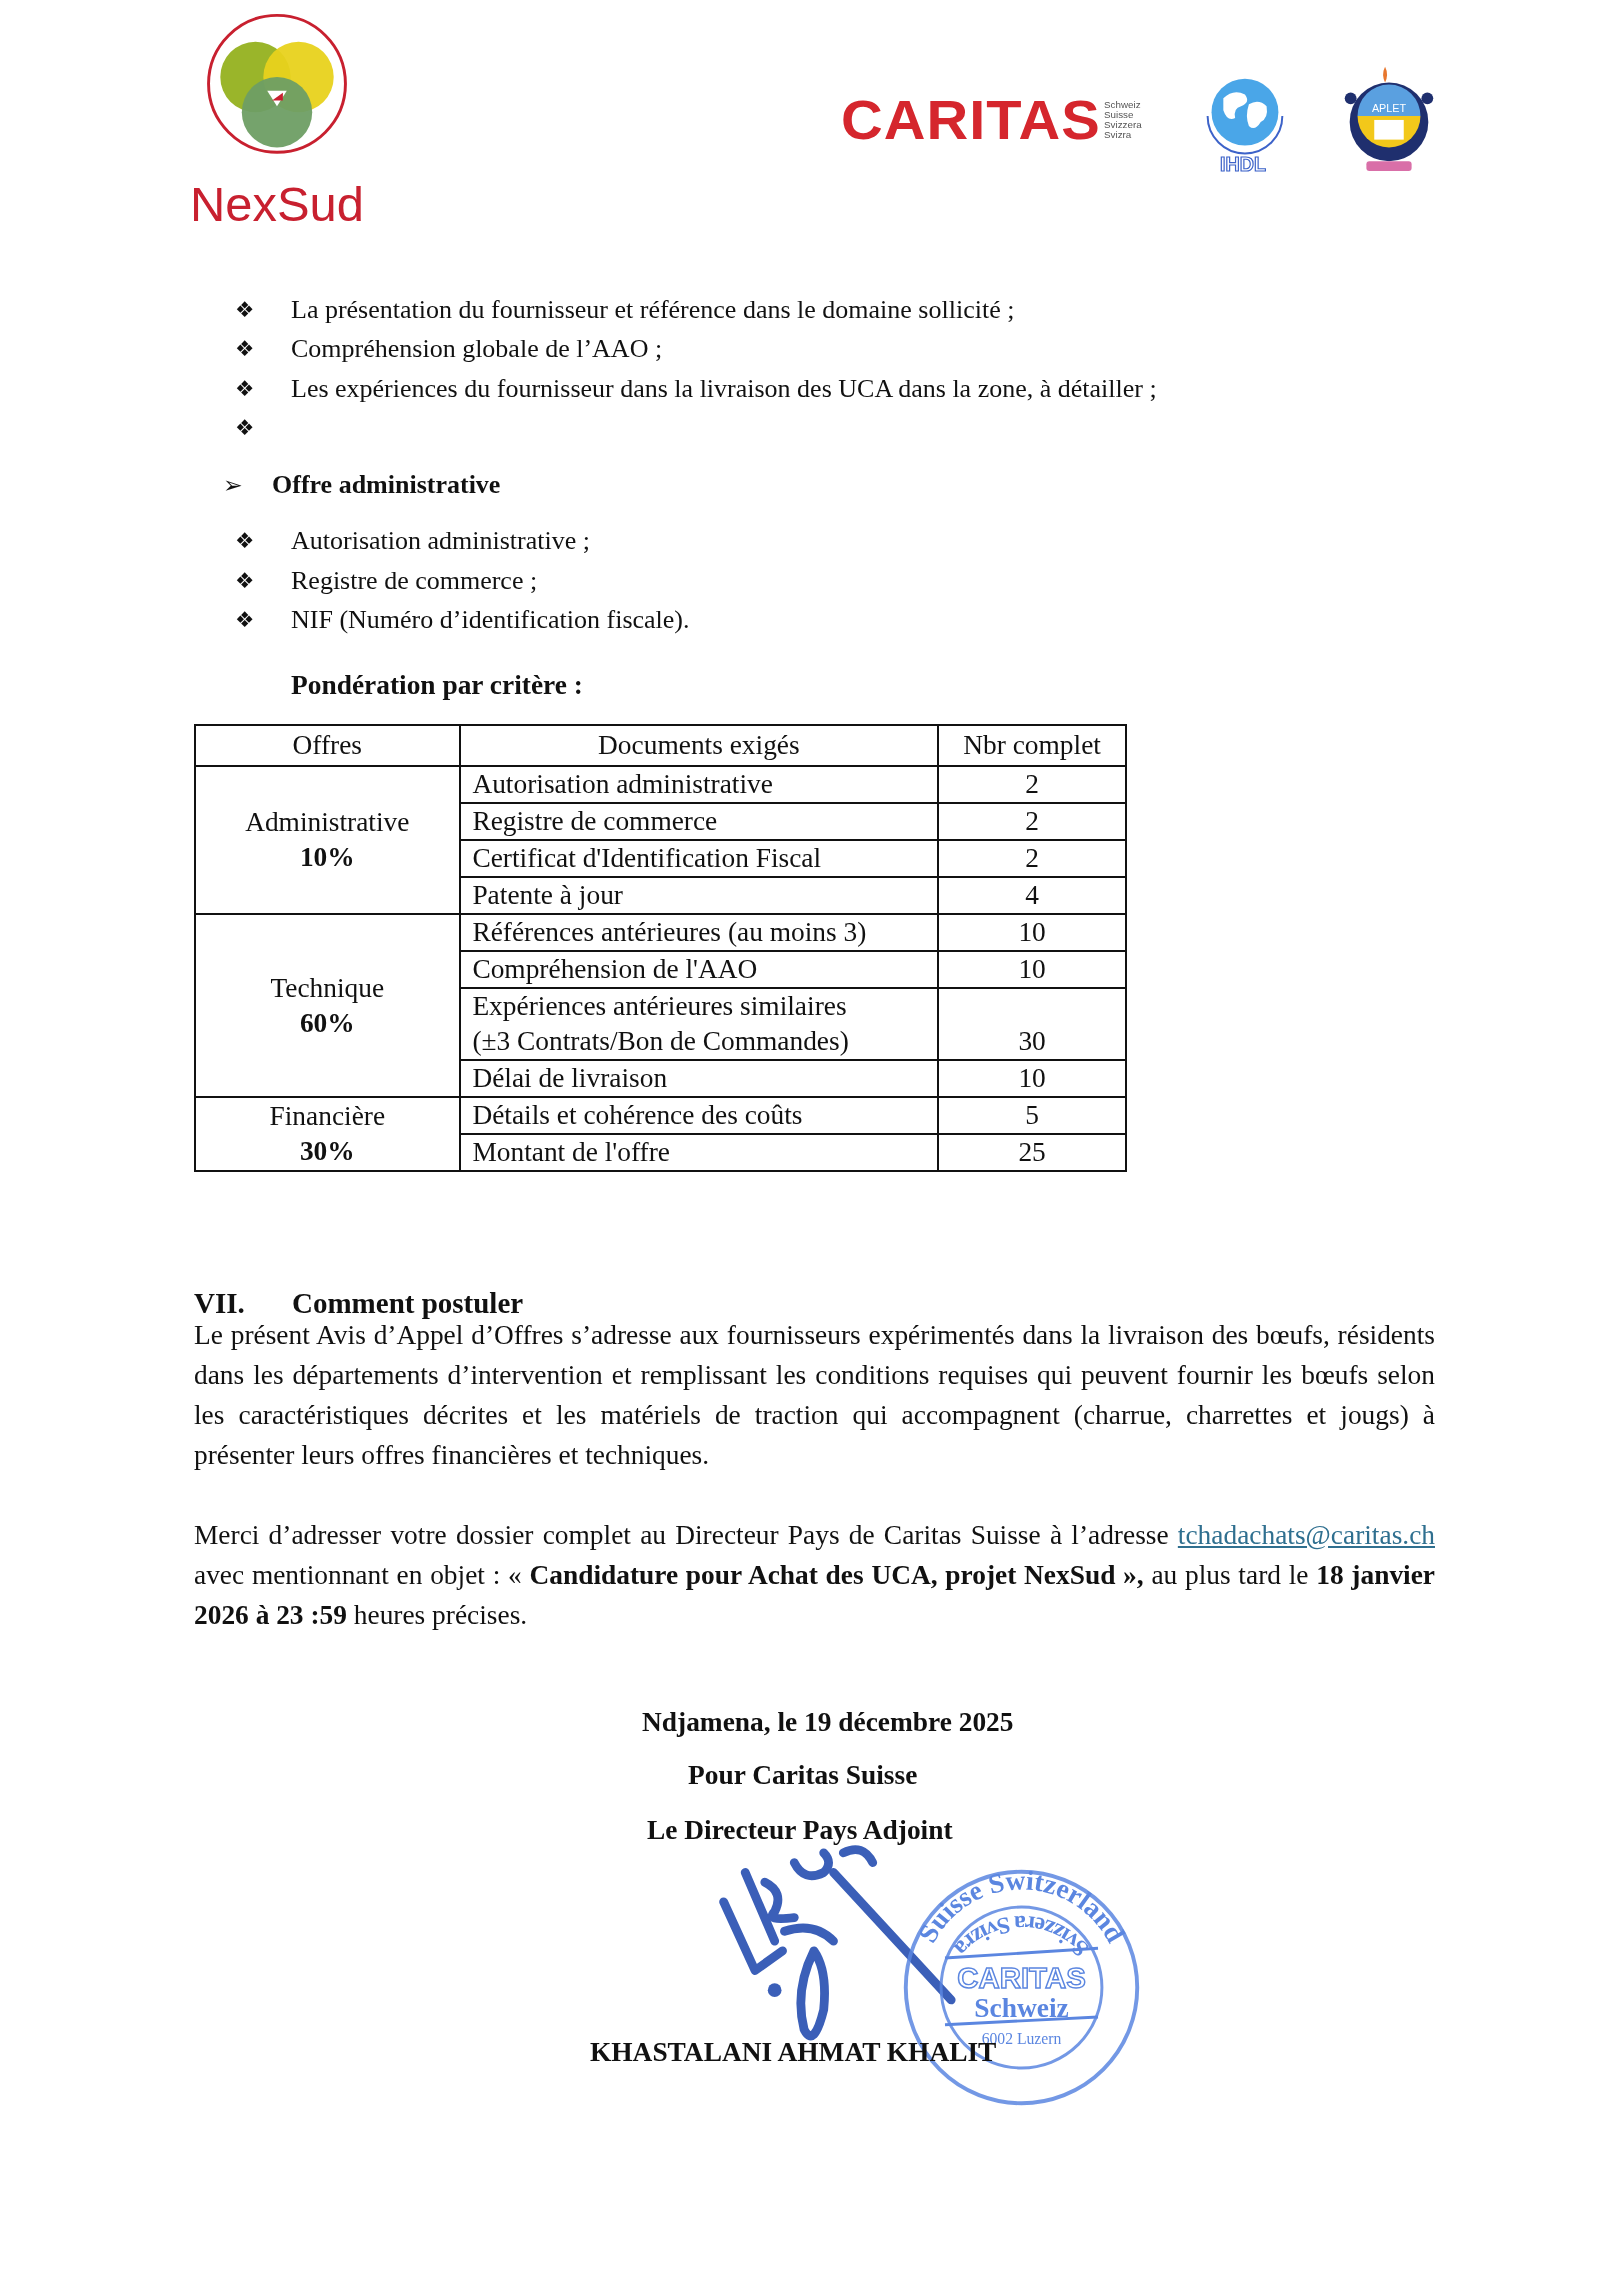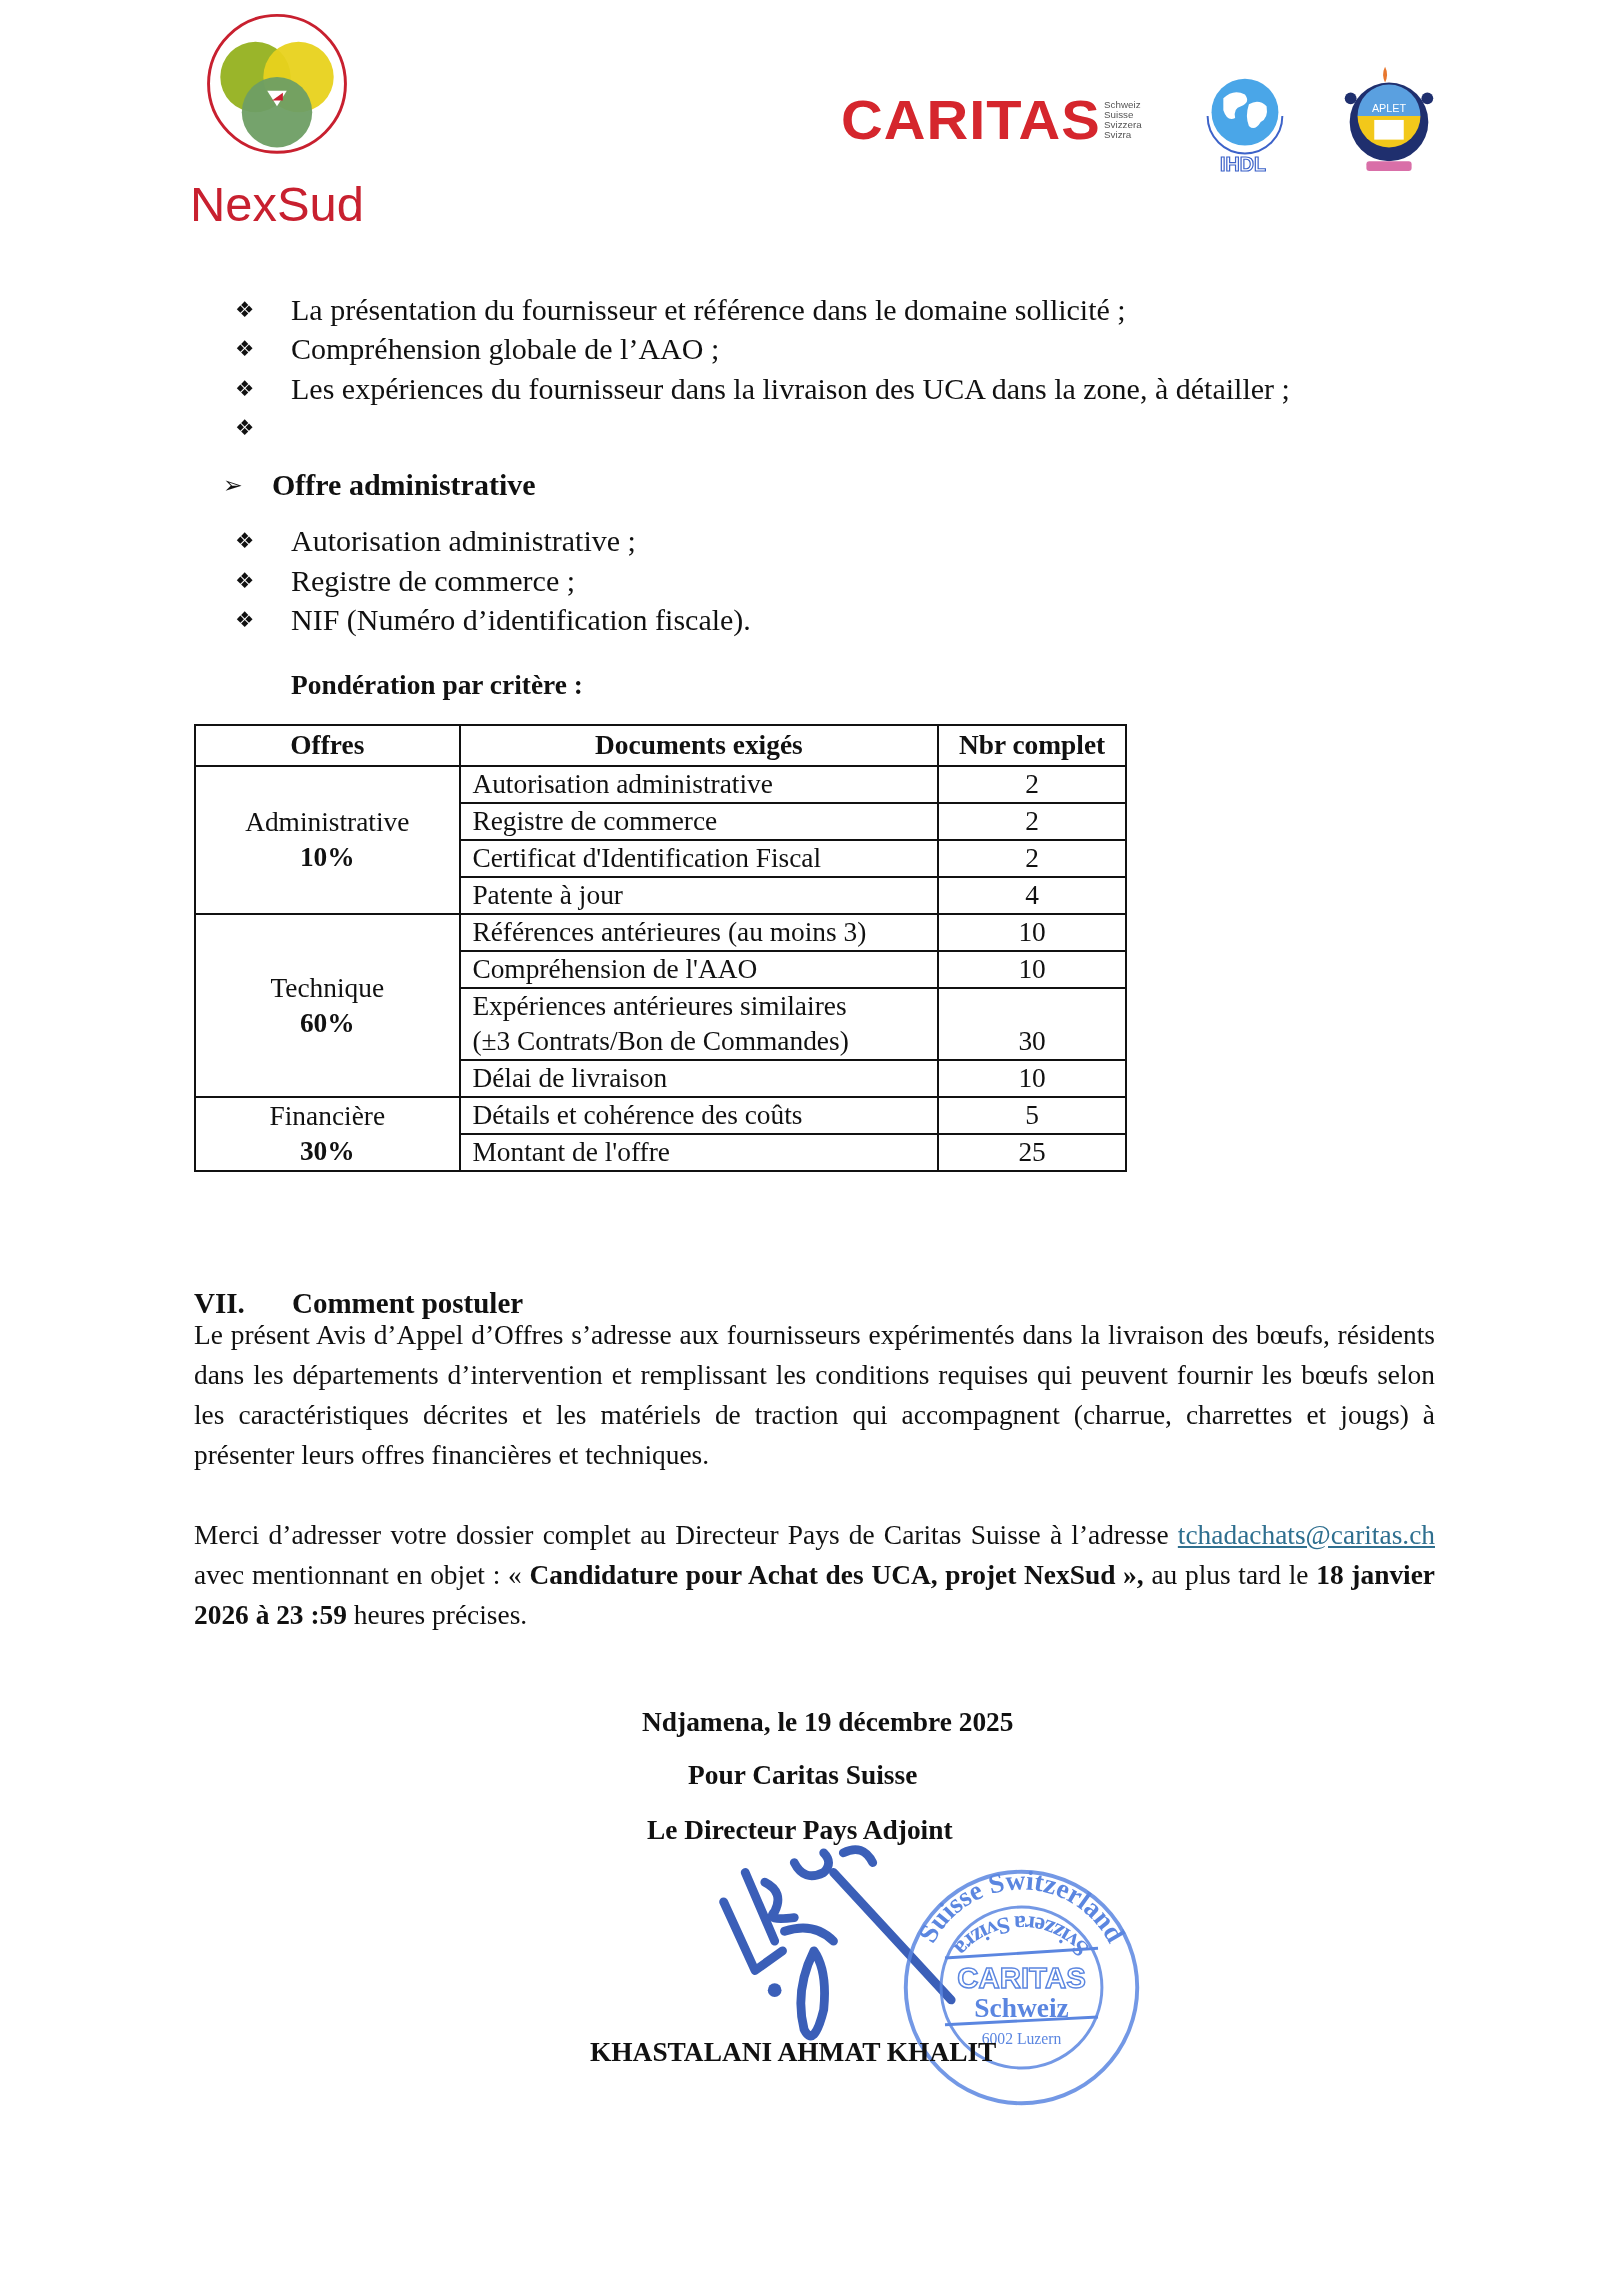--- a/index.html
+++ b/index.html
@@ -15,30 +15,30 @@
       font-size: 55px; color: #d5262d; letter-spacing: 1px; line-height: 1; transform: scaleX(1.05); transform-origin: left center; }
     #caritas-langs { margin-left: 15.7px; font-family: "Liberation Sans", "DejaVu Sans", sans-serif;
       font-size: 9.8px; color: #555; line-height: 9.8px; }
     #ihdl-logo { left: 1184px; top: 61px; width: 118px; height: 118px; }
     #aplet-logo { left: 1331px; top: 59px; width: 116px; height: 116px; }
 
     
     .line { font-size: 27.4px; line-height: 39px; white-space: nowrap; }
     .bullet-row { position: absolute; left: 235px; display: flex; align-items: center; height: 39px; }
     .bullet-glyph { width: 56px; font-size: 21.6px; font-family: "DejaVu Sans", sans-serif; color: #111; }
-    .bullet-text { font-size: 30px; }
+    .bullet-text { font-size: 26px; }
     .arrow-row { position: absolute; left: 223px; display: flex; align-items: center; height: 39px; }
     .arrow-glyph { width: 49px; font-size: 23.5px; font-family: "DejaVu Sans", sans-serif; }
     .bold { font-weight: bold; }
 
     
     #criteria-table { position: absolute; left: 194px; top: 724px; width: 933px;
       border-collapse: collapse; font-size: 27.4px; border: 2.9px solid #111; }
     #criteria-table th, #criteria-table td { border: 2px solid #111; padding: 0 11.8px; line-height: 35px; }
-    #criteria-table th { font-weight: bold; text-align: center; height: 39px; border-radius: 8px; }
+    #criteria-table th { font-weight: normal; text-align: center; height: 39px; border-radius: 8px; }
     .c-offer { width: 239px; text-align: center; }
     .c-doc { width: 453px; text-align: left; }
     .c-pts { text-align: center; }
     .offer-name { display: block; }
     .offer-pct { display: block; font-weight: bold; }
     .tall td.c-pts { vertical-align: bottom; }
 
     
     #section-heading { left: 194px; top: 1287px; font-size: 29px; font-weight: bold; display: flex; }
     #section-num { width: 98px; }

